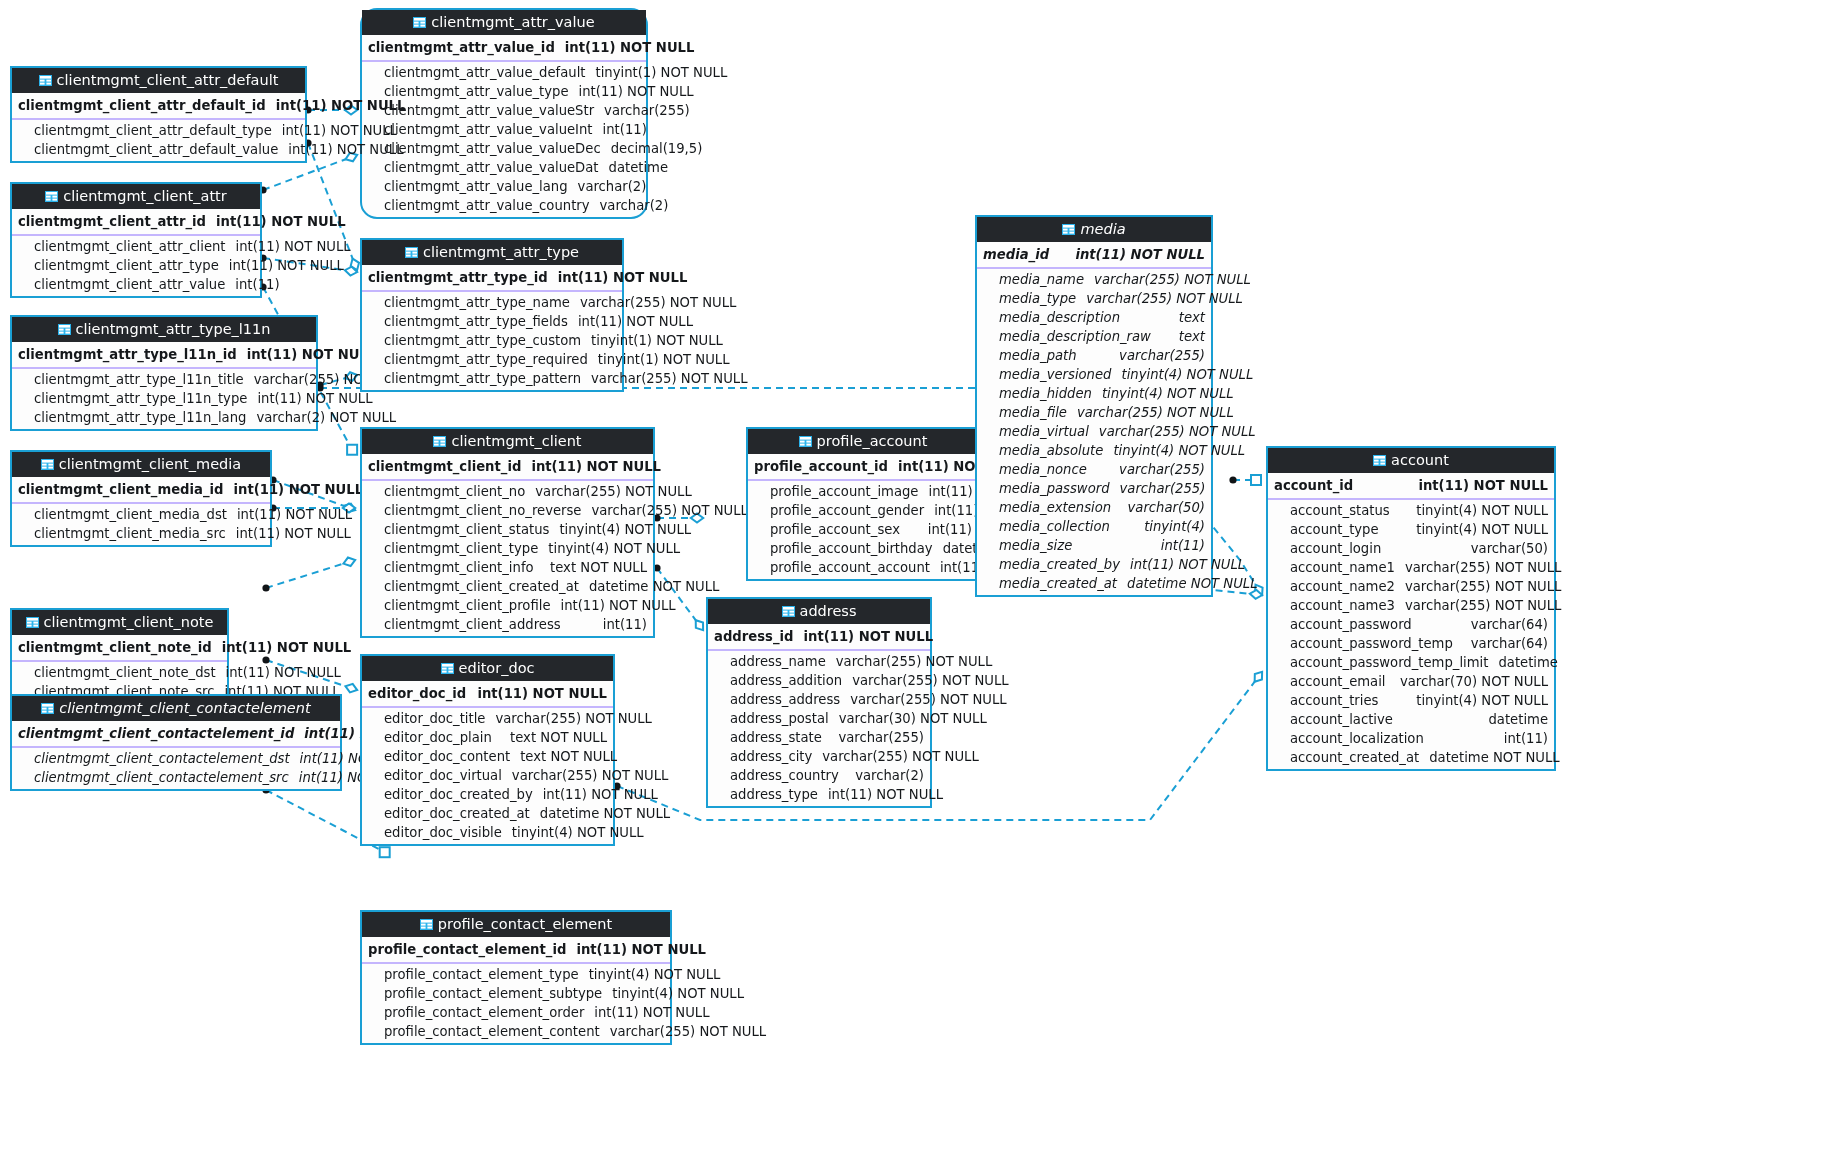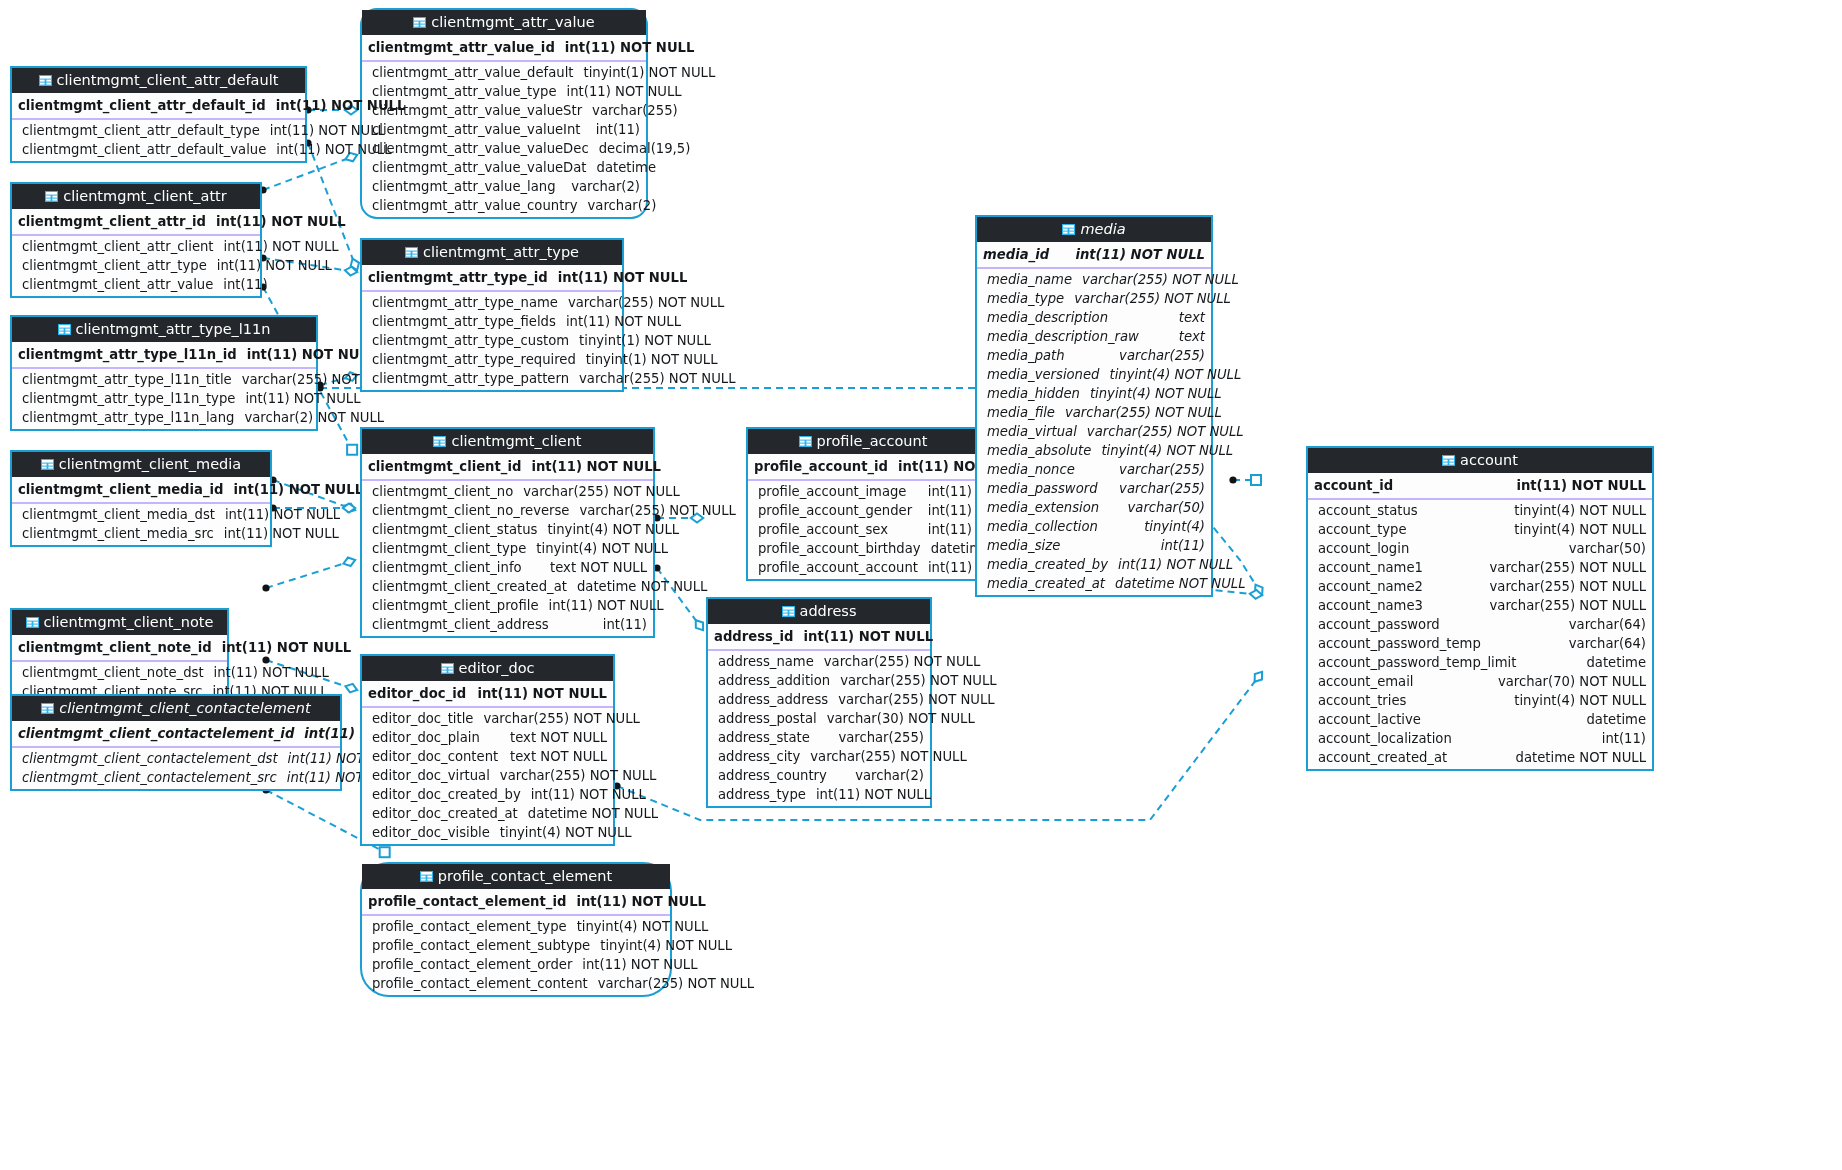--- a/index.html
+++ b/index.html
@@ -32,21 +32,21 @@
   .tbl-hdr .tico{
     display:inline-block;
     width:13px;height:11px;
     vertical-align:-1px;
     margin-right:5px;
   }
   .pk-row{
     border-bottom:2px solid #c4b5fd;
     height:25px;
   }
-  .rows{padding:1px 0 2px 4px;}
+  .rows{padding:1px 0 2px 16px;}
   .row{
     display:flex;
     align-items:center;
     height:19px;
     font-size:13.2px;
     color:#15181b;
     padding:0 6px;
     white-space:nowrap;
   }
   .pk-row .row{height:25px;font-weight:bold;}
@@ -494,21 +494,21 @@
           <div class="row">
             <span class="col-name">editor_doc_created_at</span>
             <span class="col-type">datetime NOT NULL</span>
           </div>
           <div class="row">
             <span class="col-name">editor_doc_visible</span>
             <span class="col-type">tinyint(4) NOT NULL</span>
           </div>
         </div>
       </div>
-      <div class="tbl" style="left: 360px; top: 862px; width: 312px; border-radius: 29px;">
+      <div class="tbl" style="left: 360px; top: 910px; width: 312px;">
         <div class="tbl-hdr"><span><svg class="tico" viewBox="0 0 13 11" xmlns="http://www.w3.org/2000/svg">
               <rect x="0" y="0" width="13" height="11" fill="#2bb3ec"></rect>
               <rect x="1" y="1" width="11" height="2.6" fill="#ffffff"></rect>
               <rect x="1" y="4.6" width="4.6" height="2" fill="#ffffff"></rect>
               <rect x="7.4" y="4.6" width="4.6" height="2" fill="#ffffff"></rect>
               <rect x="1" y="7.6" width="4.6" height="2" fill="#ffffff"></rect>
               <rect x="7.4" y="7.6" width="4.6" height="2" fill="#ffffff"></rect>
             </svg></span><span>profile_contact_element</span></div>
         <div class="pk-row">
           <div class="row">
@@ -702,21 +702,21 @@
           <div class="row">
             <span class="col-name">media_created_by</span>
             <span class="col-type">int(11) NOT NULL</span>
           </div>
           <div class="row">
             <span class="col-name">media_created_at</span>
             <span class="col-type">datetime NOT NULL</span>
           </div>
         </div>
       </div>
-      <div class="tbl" style="left: 1266px; top: 446px; width: 348px; margin-left: 40px;">
+      <div class="tbl" style="left: 1266px; top: 446px; width: 290px;">
         <div class="tbl-hdr"><span><svg class="tico" viewBox="0 0 13 11" xmlns="http://www.w3.org/2000/svg">
               <rect x="0" y="0" width="13" height="11" fill="#2bb3ec"></rect>
               <rect x="1" y="1" width="11" height="2.6" fill="#ffffff"></rect>
               <rect x="1" y="4.6" width="4.6" height="2" fill="#ffffff"></rect>
               <rect x="7.4" y="4.6" width="4.6" height="2" fill="#ffffff"></rect>
               <rect x="1" y="7.6" width="4.6" height="2" fill="#ffffff"></rect>
               <rect x="7.4" y="7.6" width="4.6" height="2" fill="#ffffff"></rect>
             </svg></span><span>account</span></div>
         <div class="pk-row">
           <div class="row">

